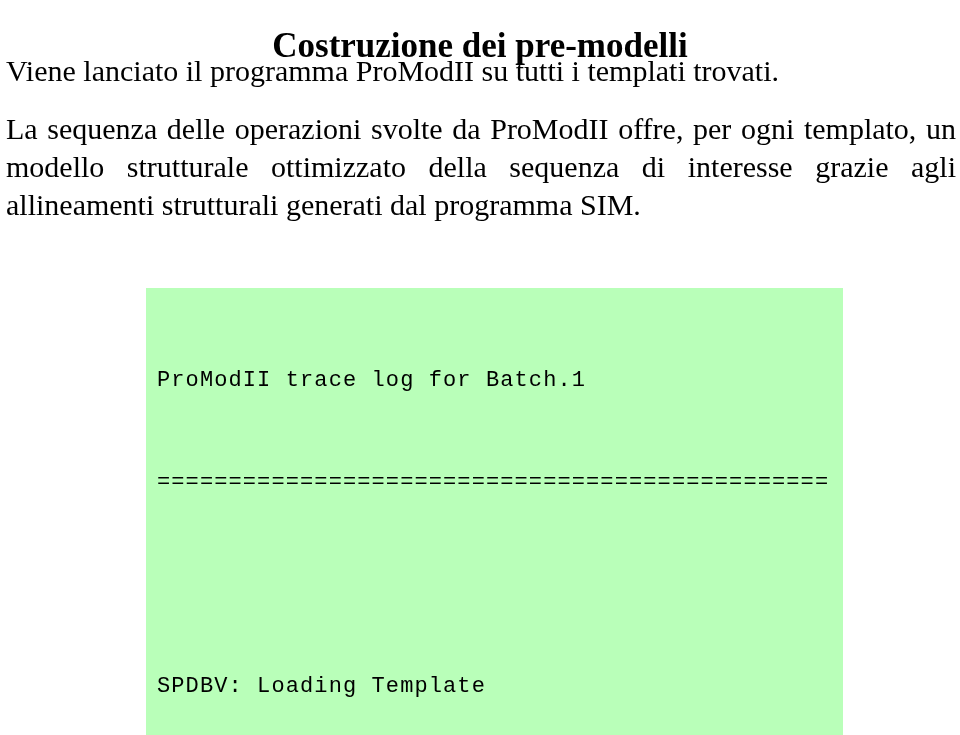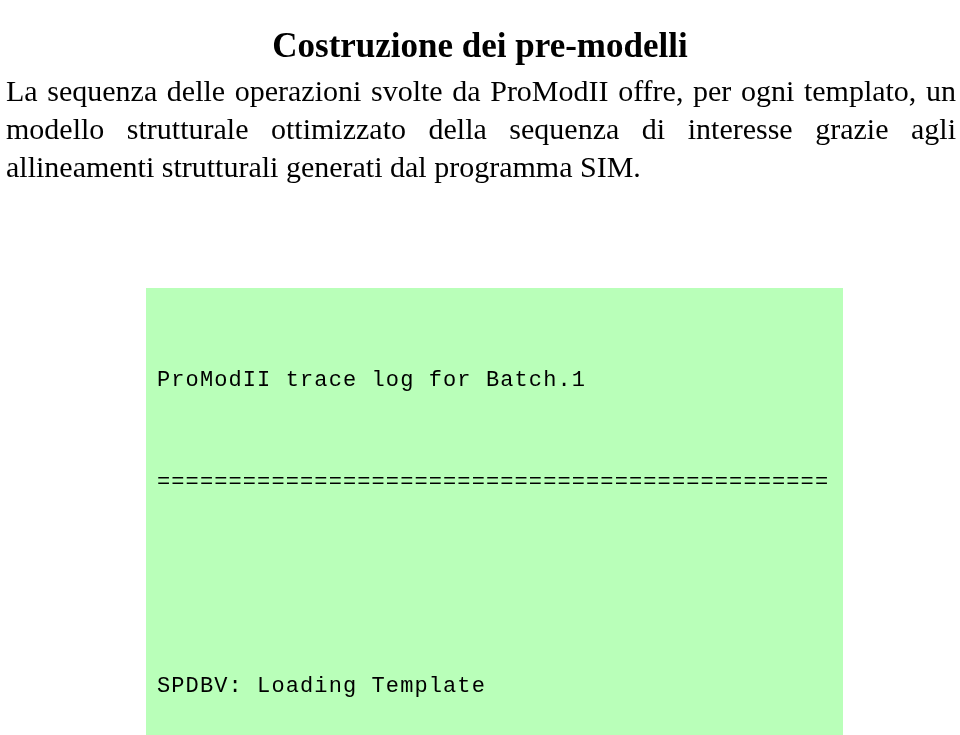--- a/index.html
+++ b/index.html
@@ -90,20 +90,21 @@
   .log-line.blank {
     height: 34px;
   }
 </style>
 </head>
 <body>
 
 <h1 class="slide-title">Costruzione dei pre-modelli</h1>
 
 <div class="body-copy">
+  <span class="sentence-lead">Viene lanciato il programma ProModII su tutti i templati trovati.</span>
   <span class="sentence-body">La sequenza delle operazioni svolte da ProModII offre, per ogni templato, un modello strutturale ottimizzato della sequenza di interesse grazie agli allineamenti strutturali generati dal programma SIM.</span>
 </div>
 
 <div class="log-panel" style="background: rgb(185, 255, 185);">
   <div class="log-lines" style="color: rgb(0, 0, 0);">
     <span class="log-line">ProModII trace log for Batch.1</span>
     <span class="log-line rule">===============================================</span>
     <span class="log-line blank"> </span>
     <span class="log-line">SPDBV: Loading Template</span>
     

